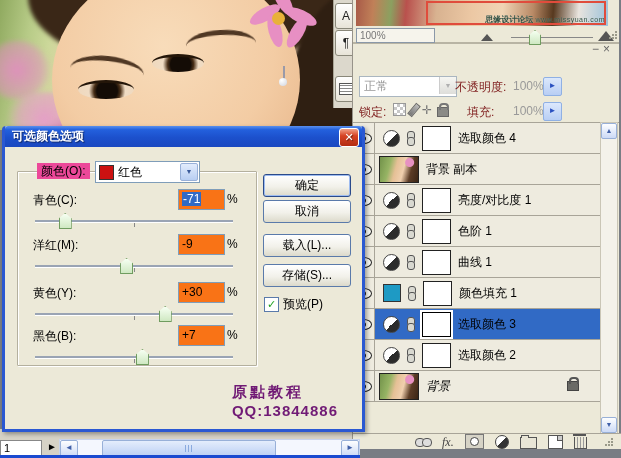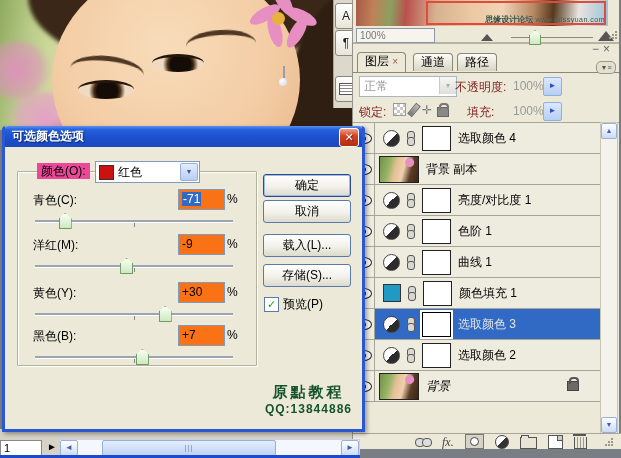--- a/index.html
+++ b/index.html
@@ -107,21 +107,21 @@
 
   
   .layerlist{position:absolute;left:0;top:78px;width:266px;height:310px;overflow:hidden;border-top:1px solid #a8a498}
   .lrow{position:relative;height:30px;border-bottom:1px solid #a8a498;background:#eeebdf;width:248px}
   .eyecell{position:absolute;left:0;top:0;width:21px;height:100%;border-right:1px solid #a8a498;
     display:flex;align-items:center;justify-content:center;background:#eeebdf}
   .eye{position:relative;width:15px;height:9px;border:1px solid #222;border-radius:50%;background:#fdfdf6}
   .eye::after{content:"";position:absolute;left:50%;top:50%;width:5px;height:5px;margin:-2.5px 0 0 -2.5px;
     border-radius:50%;background:#222}
   .rcontent{position:absolute;left:22px;right:0;top:0;bottom:0;display:flex;align-items:center;gap:7px;padding-left:8px}
-  .lrow.sel .rcontent{background:#316ac5;color:#e5e5e5}
+  .lrow.sel .rcontent{background:#316ac5;color:#000000}
   .adjc{width:15px;height:15px;border-radius:50%;border:1px solid #444;
     background:linear-gradient(135deg,#fff 50%,#2c2c2c 50%);flex:0 0 auto}
   .chain{position:relative;width:8px;height:15px;flex:0 0 auto}
   .chain::before,.chain::after{content:"";position:absolute;left:0;width:6px;height:7px;border:1px solid #555;
     border-radius:3px;background:#d8d8d0}
   .chain::before{top:0}.chain::after{top:6px}
   .maskt{width:27px;height:23px;background:#fff;border:1px solid #222;flex:0 0 auto}
   .lrow.sel .maskt{border:1px solid #000;box-shadow:0 0 0 2px #fff}
   .pht{width:38px;height:25px;border:1px solid #222;flex:0 0 auto;background:
     radial-gradient(circle at 78% 22%,#e791c2 0 4px,transparent 5px),
@@ -192,23 +192,23 @@
   .xpbtn{position:absolute;left:258px;width:86px;height:21px;border:1px solid #5a7aaa;border-radius:3px;
     background:linear-gradient(#ffffff,#f2f1ea 55%,#dcdacb);text-align:center;line-height:20px;font-size:12px}
   .xpbtn.def{border:1px solid #2a4a8a;box-shadow:inset 0 0 0 1px #9ebcf0}
   .chk{position:absolute;left:259px;top:149px;display:flex;align-items:center;gap:4px}
   .chkbox{width:13px;height:13px;border:1px solid #5a7aaa;background:#fff;color:#1fa11f;font-weight:bold;
     font-size:11px;line-height:12px;text-align:center}
   .methodrow{position:absolute;left:26px;top:241px;display:flex;align-items:center;gap:10px}
   .radio{width:12px;height:12px;border:1px solid #6a8a6a;border-radius:50%;background:#fff;position:relative}
   .radio.on::after{content:"";position:absolute;left:3px;top:3px;width:6px;height:6px;border-radius:50%;background:#1fa11f}
   .ropt{display:flex;align-items:center;gap:4px}
-  .credit{position:absolute;right:10px;top:236px;text-align:center;color:#14532d}
+  .credit{position:absolute;right:24px;top:236px;text-align:left;color:#701a75}
   .credit .c1{font-size:15px;font-weight:bold;letter-spacing:3px}
-  .credit .c2{font-size:12px;font-weight:bold;letter-spacing:1px}
+  .credit .c2{font-size:15px;font-weight:bold;letter-spacing:1px}
 
   
   .gapstrip{position:absolute;left:0;top:429px;width:352px;height:29px;background:#d6d2c6}
   .statusfield{position:absolute;left:0;top:440px;width:37px;height:15px;background:#fff;border:1px solid #888;
     font-size:11px;line-height:15px;padding-left:3px}
   .statusplay{position:absolute;left:47px;top:441px;font-size:10px;color:#000}
   .hscroll{position:absolute;left:59px;top:439px;width:299px;height:17px;background:#f4f7fe;border:1px solid #c8d4ec}
   .hbtn{position:absolute;top:0;width:16px;height:15px;background:linear-gradient(#fdfeff,#ccdaf6);
     border:1px solid #98b0d8;border-radius:2px;color:#4060a8;font-size:8px;text-align:center;line-height:14px}
   .hthumb{position:absolute;left:42px;top:0;width:172px;height:15px;border:1px solid #98b0d8;border-radius:2px;
@@ -270,33 +270,20 @@
       <div class="tri-sm"></div>
       <div class="navtrack"></div>
       <div class="navhandle"></div>
       <div class="tri-lg"></div>
       <div class="grip" id="navgrip"></div>
     </div>
 
     <div id="layerspanel">
       <div class="panelwinbtns"><span>−</span><span>×</span></div>
 
-      <div class="tabbar">
-        <div class="tab active" style="left:4px">
-          <span>图层</span>
-          <span class="tabx">×</span>
-        </div>
-        <div class="tab" style="left:60px">
-          <span>通道</span>
-        </div>
-        <div class="tab" style="left:104px">
-          <span>路径</span>
-        </div>
-        <div class="panelmenu">▼≡</div>
-      </div>
 
       <div class="blendrow">
         <div class="combo">
           <span>正常</span>
           <span class="comboarrow">▼</span>
         </div>
         <span class="dimlabel" style="position:absolute;left:102px;top:3px">不透明度:</span>
         <span class="dimval" style="position:absolute;left:160px;top:3px">100%</span>
         <span class="spinbtn" style="left:190px;top:1px">►</span>
       </div>

